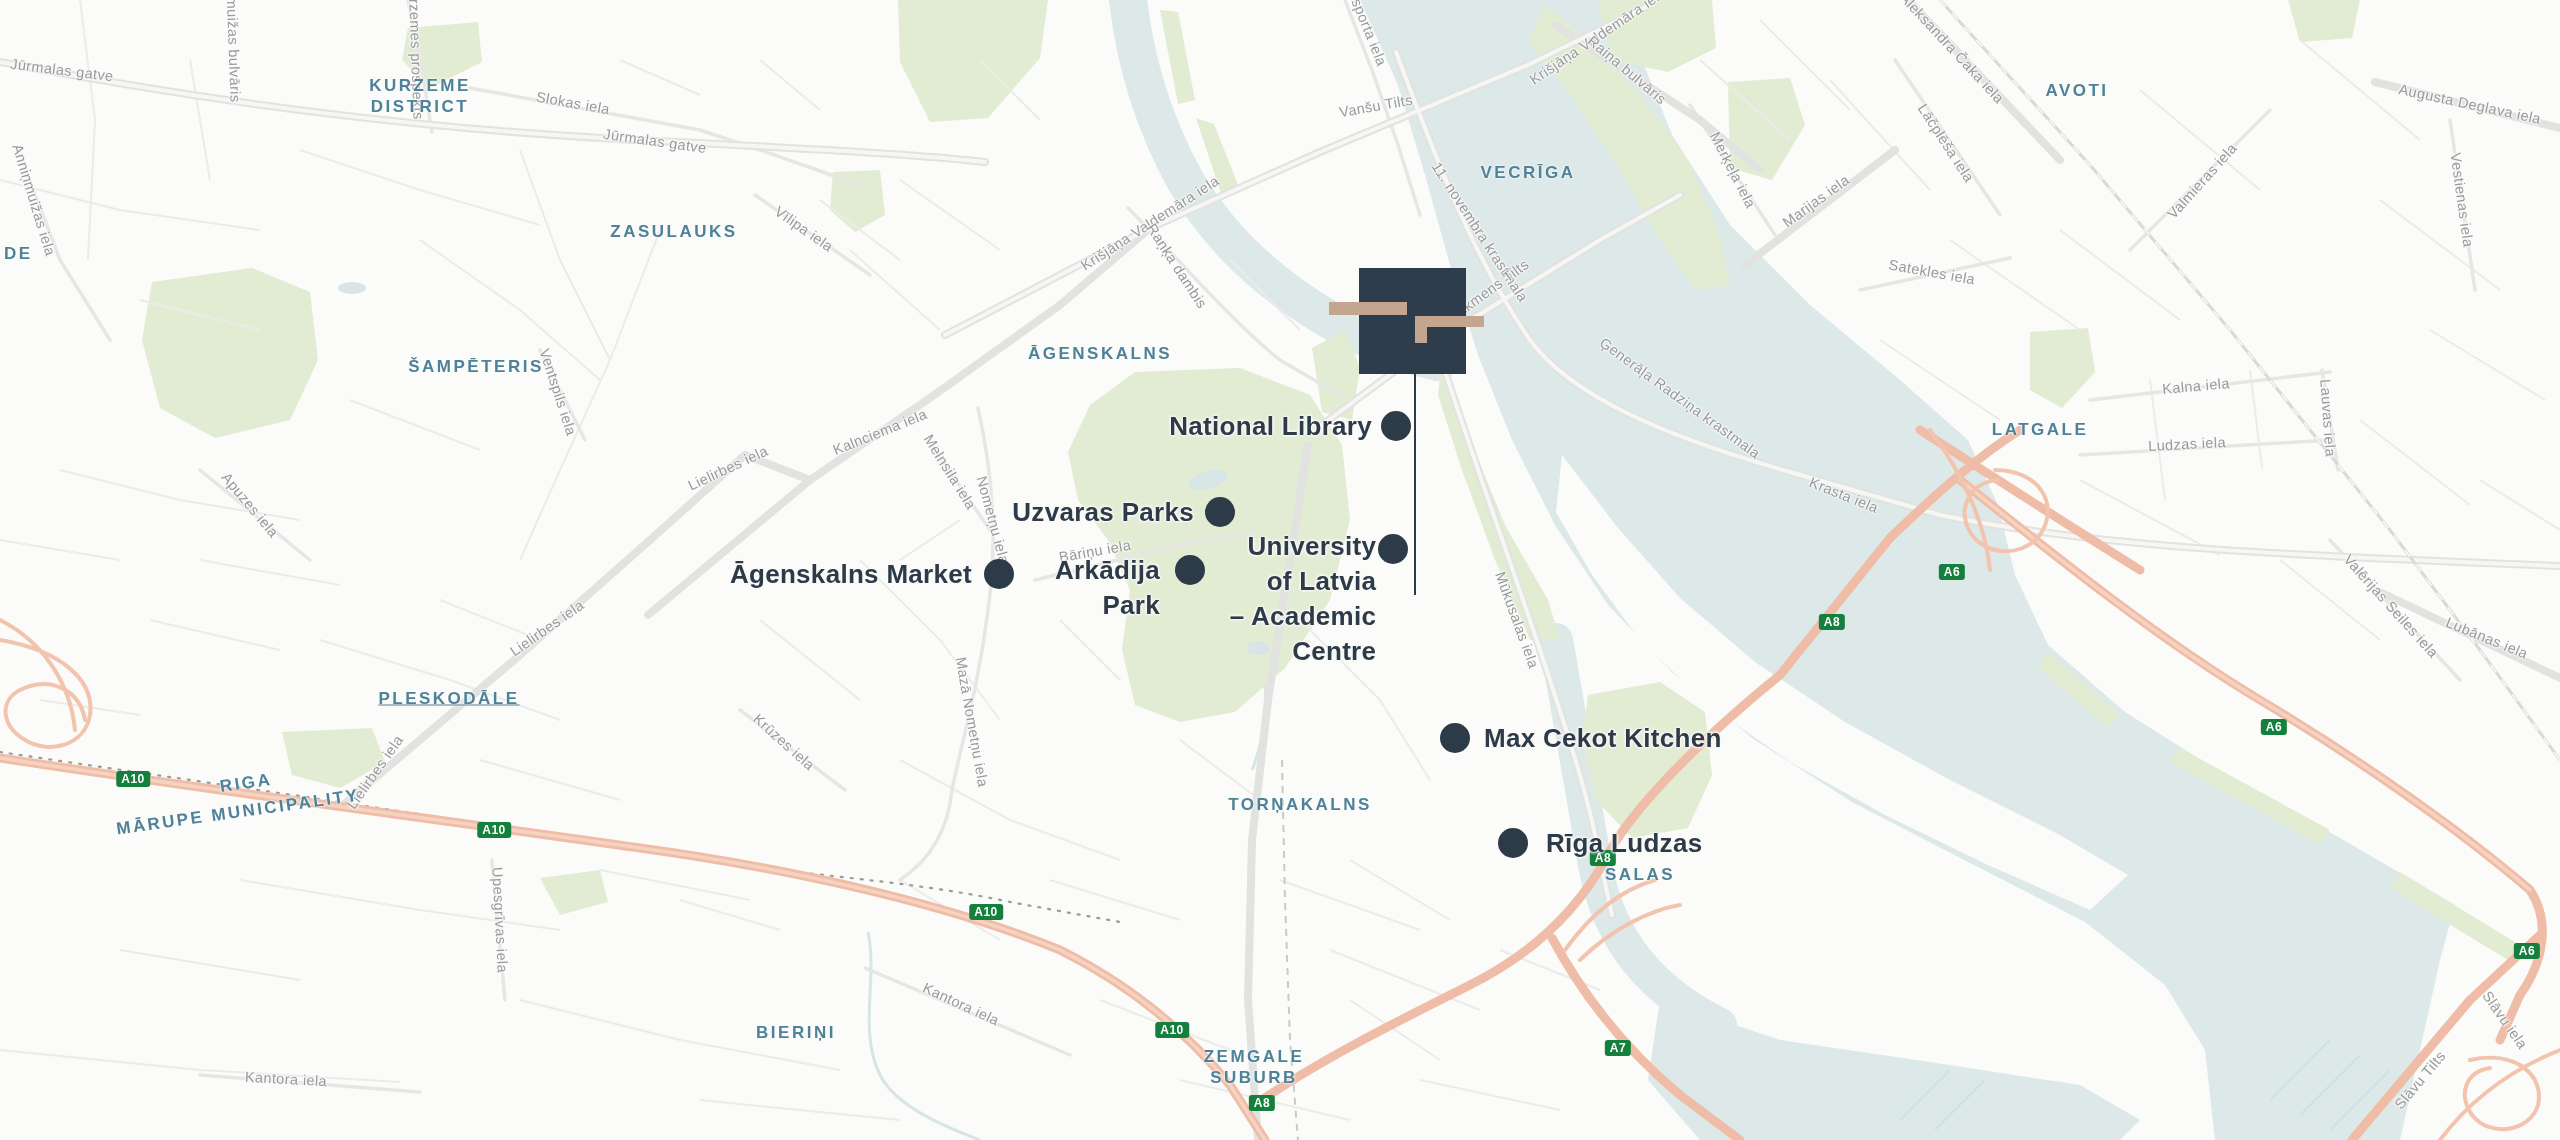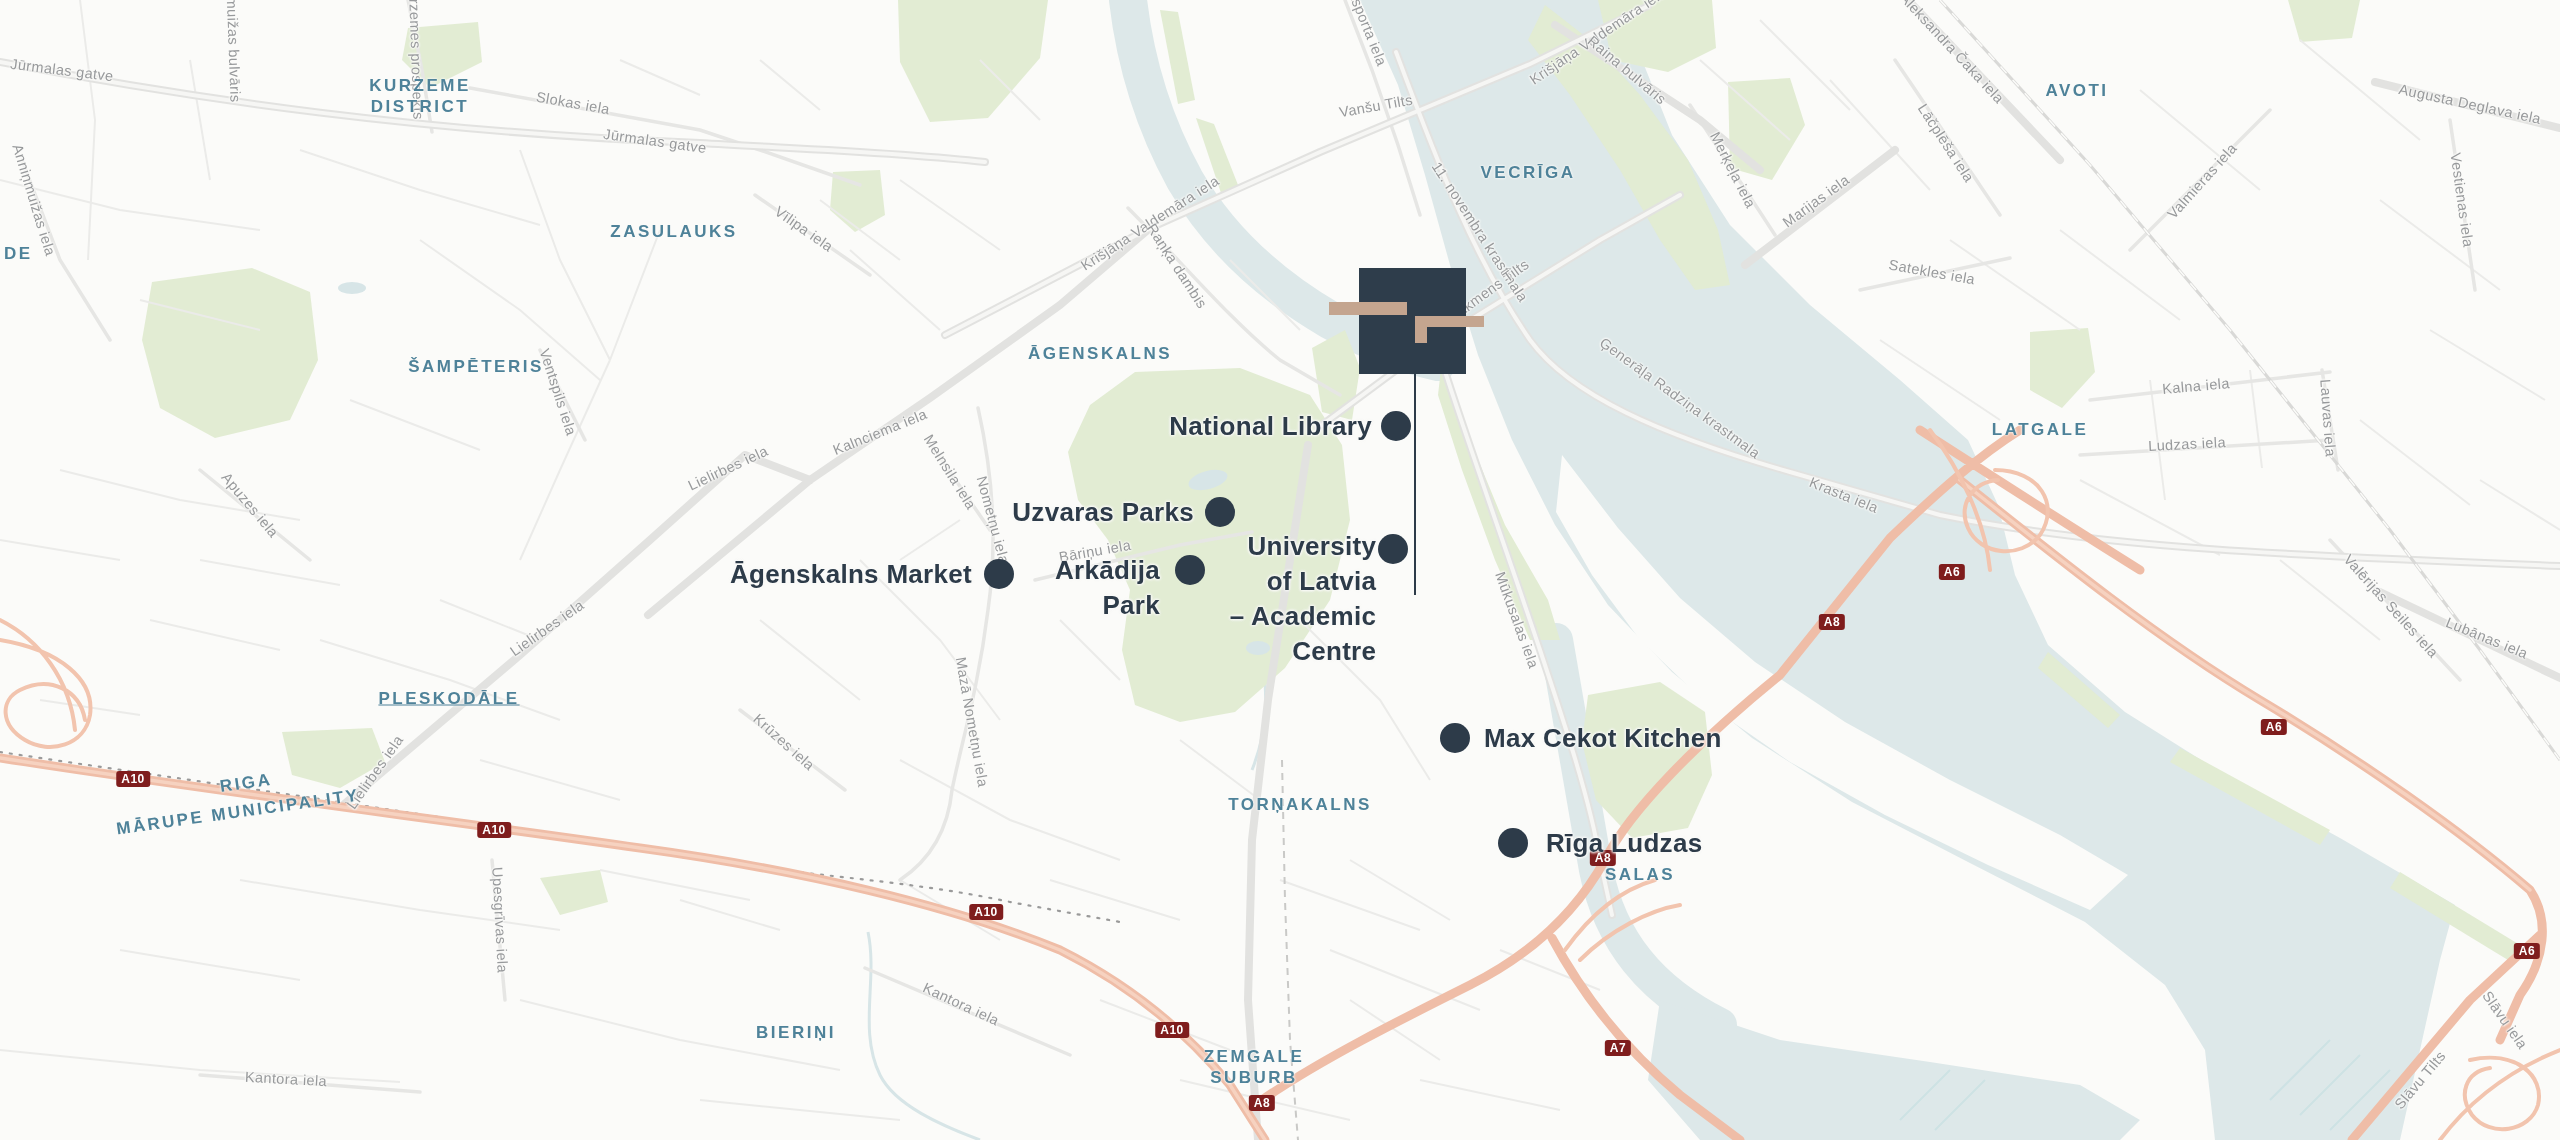--- a/index.html
+++ b/index.html
@@ -5,21 +5,21 @@
   html,body{margin:0;padding:0;background:#fbfbf9;}
   #map{position:relative;width:2560px;height:1140px;overflow:hidden;background:#fbfbf9;
        font-family:"Liberation Sans",sans-serif;}
   #base{position:absolute;left:0;top:0;}
   .lbl{position:absolute;white-space:pre;transform:translate(-50%,-50%);}
   .district{color:#4e8299;font-size:17px;font-weight:700;letter-spacing:2.5px;text-align:center;
             line-height:21px;text-shadow:0 0 2px #fbfbf9,0 0 3px #fbfbf9;}
   .district.edge{transform:translate(0,-50%);}
   .street{color:#97999b;font-size:14.5px;font-weight:400;letter-spacing:.4px;
           text-shadow:0 1px 2px #fbfbf9,0 -1px 2px #fbfbf9,1px 0 2px #fbfbf9,-1px 0 2px #fbfbf9;}
-  .shield{position:absolute;transform:translate(-50%,-50%);background:#7f1d1d;color:#ffffff;
+  .shield{position:absolute;transform:translate(-50%,-50%);background:#15803d;color:#ffffff;
           font-size:12px;font-weight:700;padding:1px 5px;border-radius:3px;letter-spacing:.5px;}
   .poi-dot{position:absolute;width:30px;height:30px;border-radius:50%;background:#2d3b49;
            transform:translate(-50%,-50%);}
   .poi-label{position:absolute;color:#2d3b49;font-size:26px;font-weight:600;letter-spacing:.3px;
              line-height:35px;white-space:pre;
              text-shadow:0 1px 3px rgba(251,251,249,.9),0 -1px 3px rgba(251,251,249,.9),1px 0 3px rgba(251,251,249,.9),-1px 0 3px rgba(251,251,249,.9);}
   .poi-label.right{transform:translate(-100%,-50%);text-align:right;}
   .poi-label.left{transform:translate(0,-50%);text-align:left;}
   .poi-label.center{transform:translate(-50%,-50%);text-align:right;}
   #site-logo{position:absolute;left:1359px;top:268px;width:107px;height:106px;background:#2e3d4b;}

